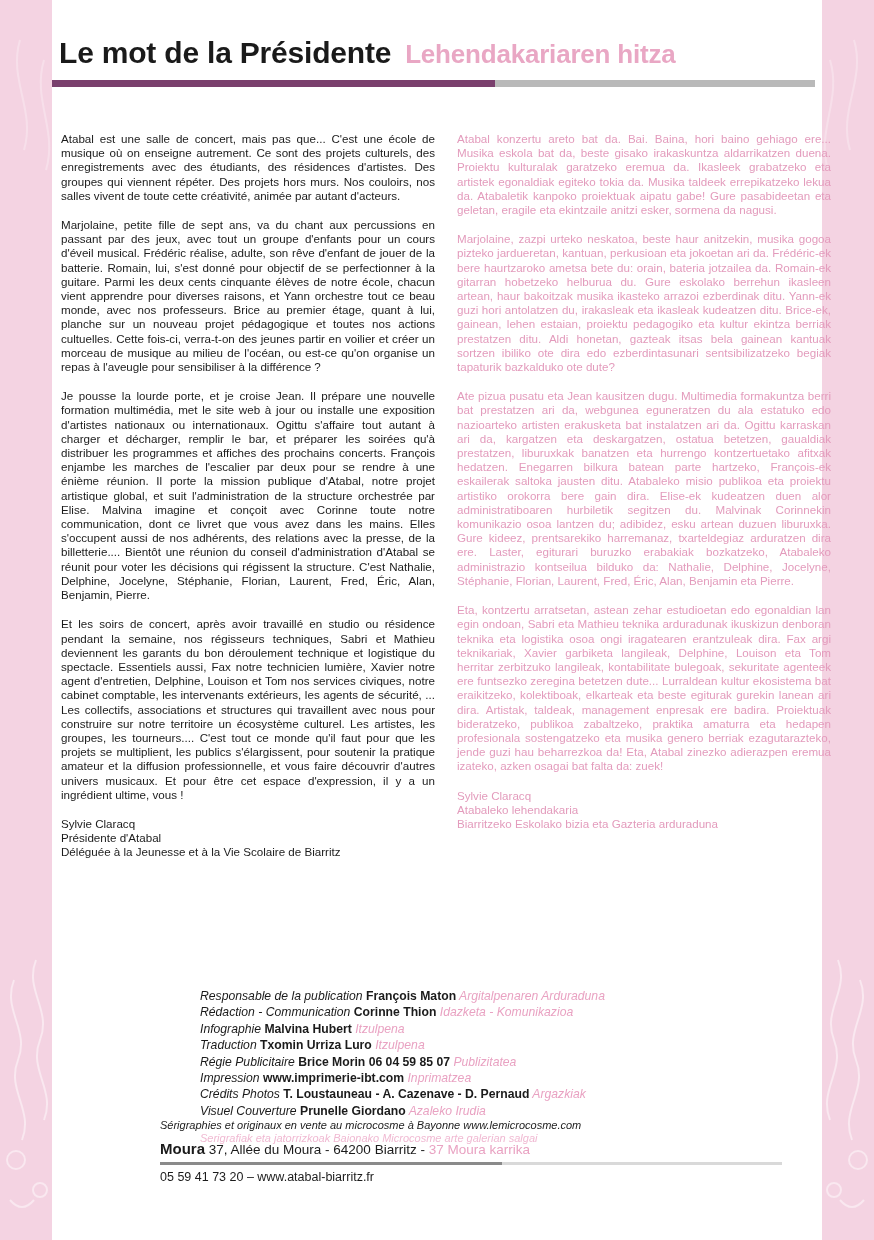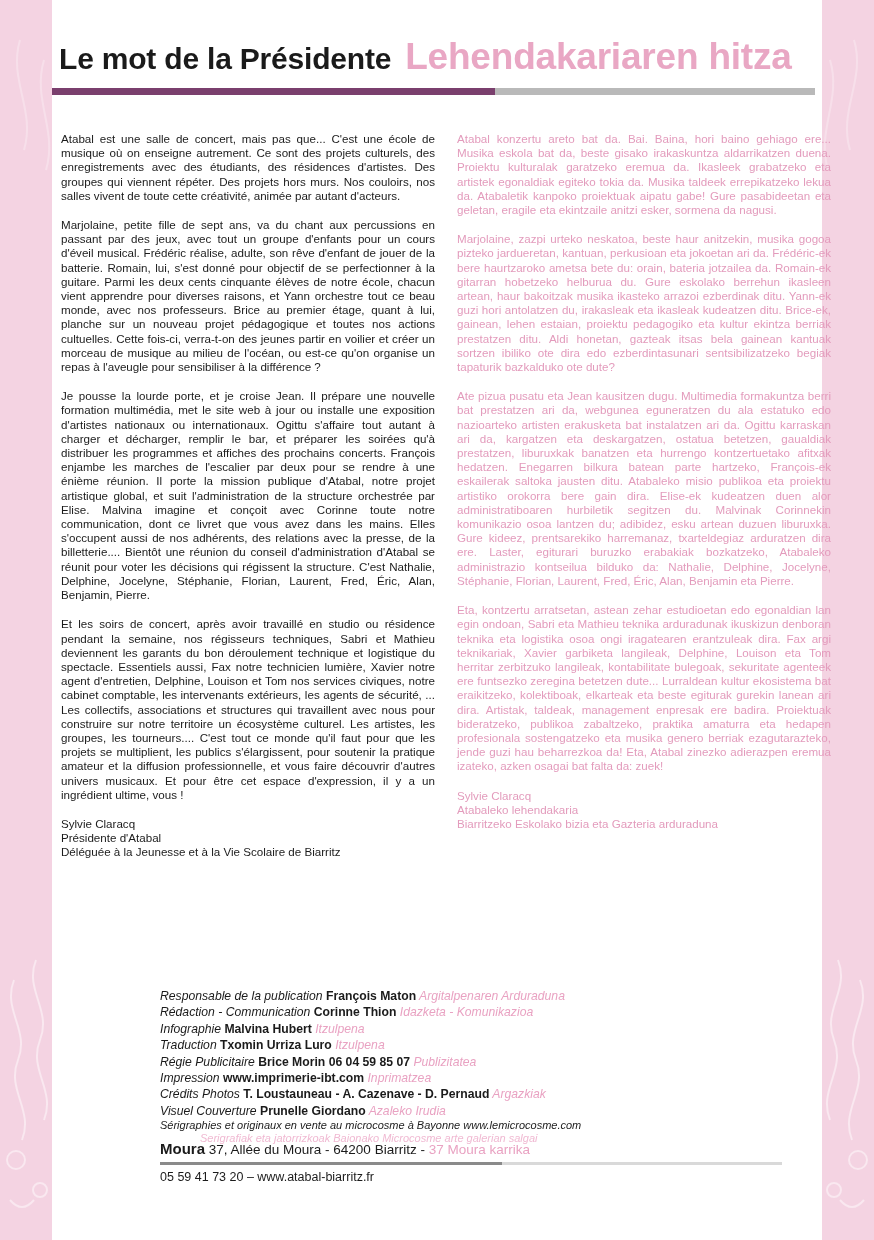--- a/index.html
+++ b/index.html
@@ -67,21 +67,21 @@
     padding-left: 7px;
   }
   .title-fr {
     font-size: 30px;
     font-weight: bold;
     color: #1a1a1a;
     letter-spacing: -0.2px;
     white-space: nowrap;
   }
   .title-eu {
-    font-size: 37px;
+    font-size: 26px;
     font-weight: bold;
     color: #e9a7c4;
     letter-spacing: -0.2px;
     white-space: nowrap;
   }
   .header-rule {
     margin-top: 10px;
     height: 7px;
     width: 763px;
     background: linear-gradient(to right, #7a3f6d 0%, #7a3f6d 58%, #b9b9b9 58%, #b9b9b9 100%);
@@ -125,20 +125,21 @@
     top: 988px;
     width: 640px;
     z-index: 3;
   }
   .credits-line {
     font-size: 12.2px;
     line-height: 16.4px;
     font-style: italic;
     color: #1b1b1b;
     white-space: nowrap;
+    margin-left: 40px;
   }
   .credits-line .bold {
     font-weight: bold;
     font-style: normal;
   }
   .credits-line .eu {
     color: #e9a2c2;
     font-style: italic;
     font-weight: normal;
   }

